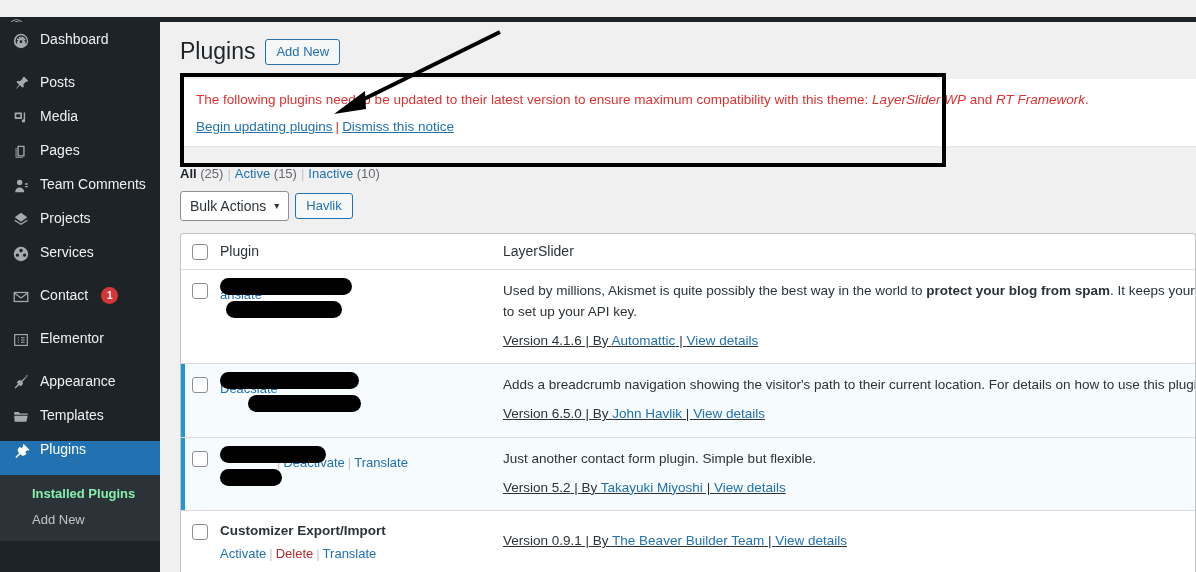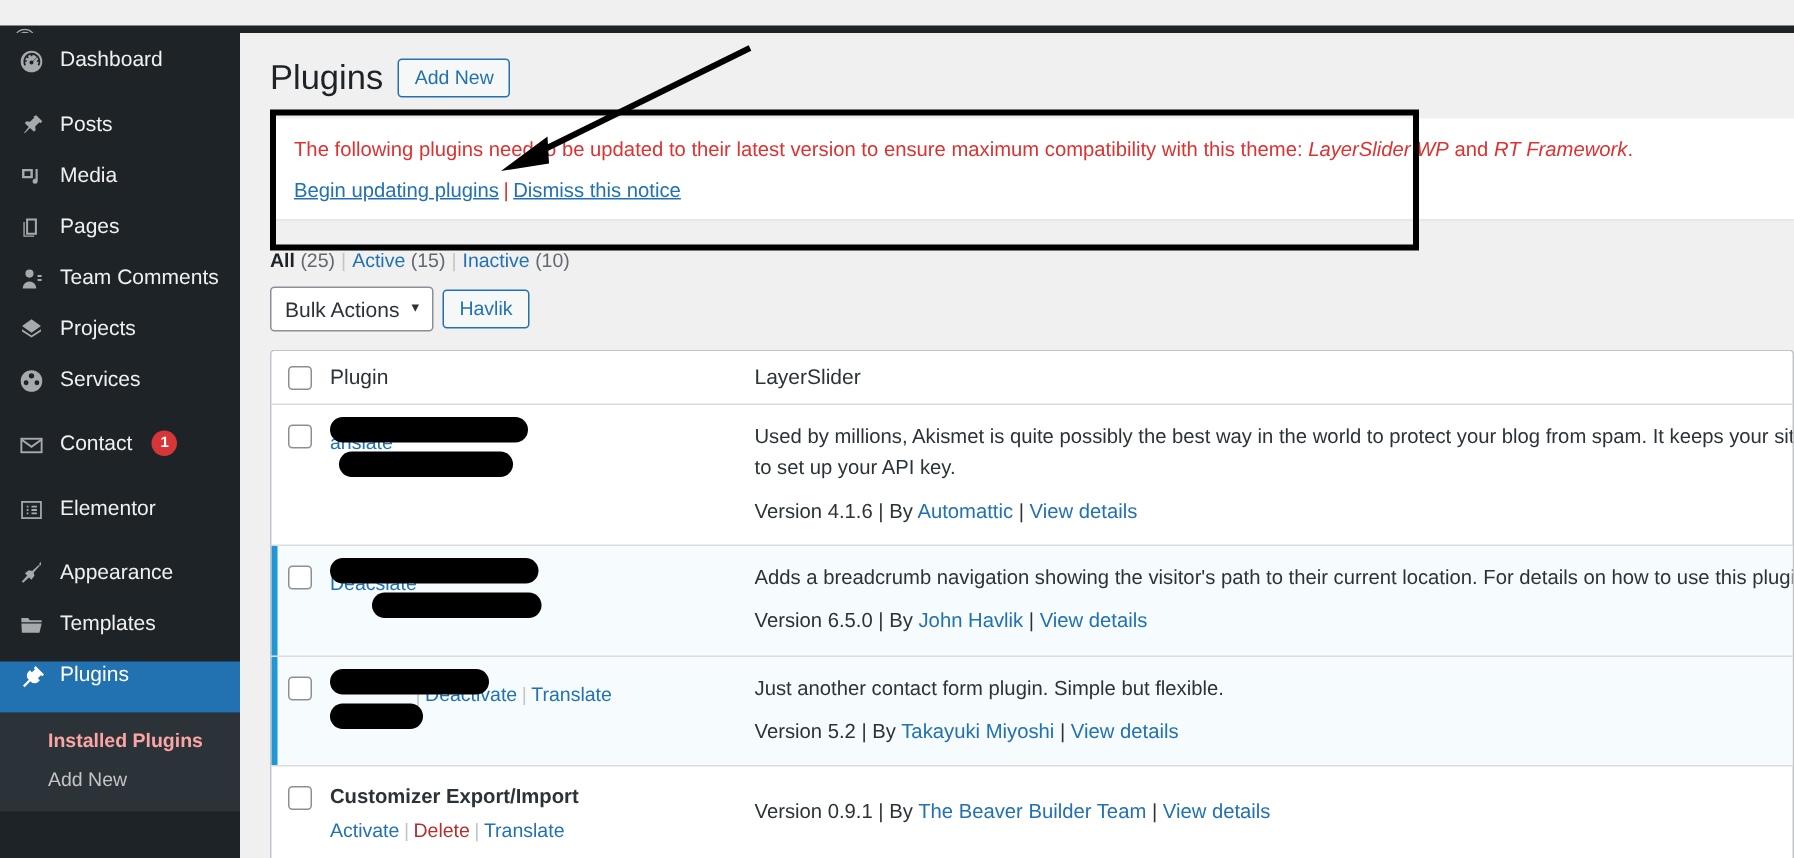--- a/index.html
+++ b/index.html
@@ -51,21 +51,21 @@
   .badge {
     background: #d63638; color: #fff; font-size: 10px; font-weight: bold;
     min-width: 17px; height: 17px; border-radius: 9px;
     display: inline-flex; align-items: center; justify-content: center;
     padding: 0 5px; margin-left: 4px;
   }
   .submenu { background: #2c3338; padding: 6px 0 8px 0; }
   .submenu-item {
     font-size: 13px; padding: 4px 0 4px 32px; color: #c3c4c7; line-height: 18px;
   }
-  .submenu-item.current { color: #fca5a5; font-weight: bold; }
+  .submenu-item.current { color: #86efac; font-weight: bold; }
 
   
   .main {
     position: absolute; top: 22px; left: 160px;
     width: 1036px; height: 550px; background: #f0f0f1;
     padding: 10px 0 0 20px; overflow: hidden;
   }
   .page-head { display: flex; align-items: center; gap: 10px; height: 40px; }
   .page-title { font-size: 23px; font-weight: 400; color: #1d2327; line-height: 1.3; }
   .btn-secondary {
@@ -130,22 +130,22 @@
   .cbx {
     width: 16px; height: 16px; border: 1px solid #8c8f94; background: #fff;
     border-radius: 3px; display: block;
   }
   .plugin-name { font-weight: bold; color: #2c3338; line-height: 18px; }
   .row-actions { margin-top: 5px; font-size: 13px; color: #c3c4c7; line-height: 18px; }
   .row-actions a { color: #2271b1; text-decoration: none; }
   .row-actions a.delete { color: #b32d2e; }
   .row-actions .bar { color: #c3c4c7; padding: 0 3px; }
   .desc-p { line-height: 1.5; }
-  .desc-p b { font-weight: normal; }
-  .meta { margin-top: 9px; color: #2c3338; line-height: 1.5; white-space: nowrap; }
+  .desc-p b { font-weight: bold; }
+  .meta { margin-top: 9px; color: #2c3338; line-height: 1.5; white-space: nowrap; text-decoration: underline; }
   .meta a { color: #2271b1; text-decoration: none; }
   .meta .bar { color: #2c3338; }
   .nowrapline { white-space: nowrap; overflow: hidden; }
 
   
   .redact {
     position: absolute; background: #000; border-radius: 12px;
   }
 </style>
 </head>

